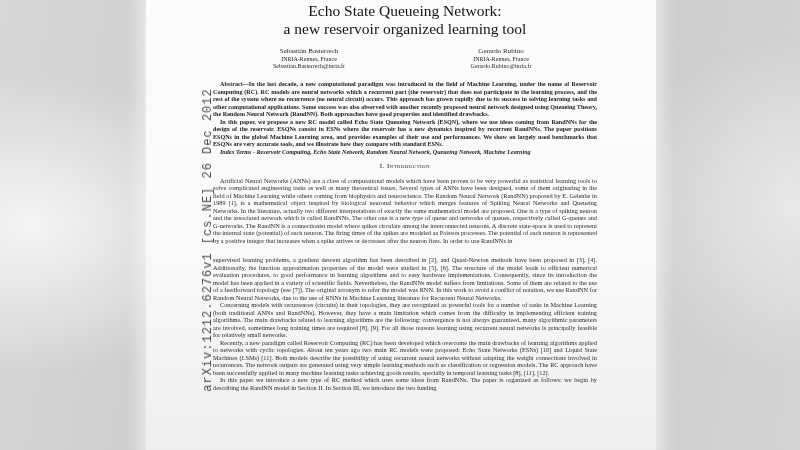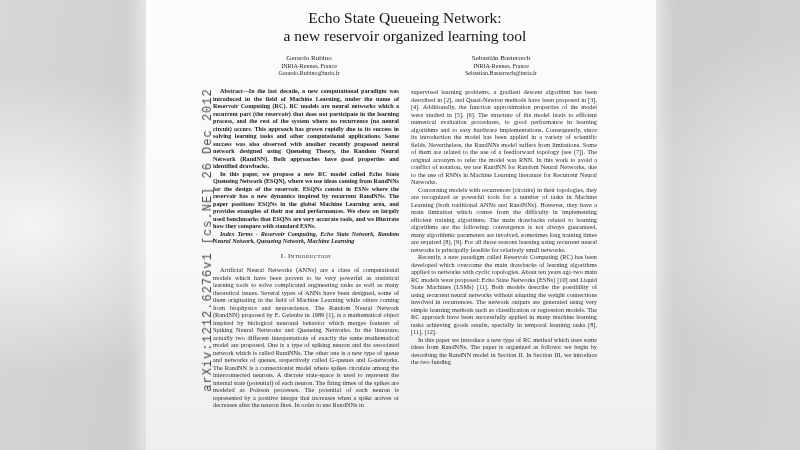--- a/index.html
+++ b/index.html
@@ -22,26 +22,26 @@
     transform:translate(-50%,-50%) rotate(-90deg);
     white-space:nowrap;
     font-family:"Liberation Mono","DejaVu Sans Mono",monospace;
     font-size:12px; letter-spacing:1px; color:#4d4d4d;
     filter:blur(0.3px);
   }
   .content {
     position:absolute; left:67px; top:6px; width:384px; height:456px;
     color:#1e1e1e; filter:blur(0.25px);
   }
-  .title { text-align:center; padding-top:9px; font-size:15.5px; line-height:18px; color:#141414; }
+  .title { text-align:center; padding-top:2px; font-size:15.5px; line-height:18px; color:#141414; }
   .authors { display:flex; margin-top:9px; }
   .author { width:50%; text-align:center; }
   .author .name { font-size:7px; line-height:8px; margin-bottom:1px; }
   .author .aff { font-size:6px; line-height:7px; }
-  .columns { display:flex; margin-top:11px; gap:12px; }
+  .columns { display:flex; margin-top:11px; gap:12px;flex-direction:column; }
   .col { flex:1; font-size:6.3px; line-height:7.5px; text-align:justify; color:#2a2a2a; }
   .col p { margin:0; }
   .indent { text-indent:7px; }
   .abs { font-weight:bold; font-size:6.1px; color:#222; }
   .idx { font-weight:bold; font-style:italic; margin-top:1px; }
   .heading { text-align:center; font-variant:small-caps; font-size:7px; letter-spacing:0.4px; margin:7px 0 6px 0; color:#1a1a1a; }
 </style>
 </head>
 <body>
 
@@ -52,28 +52,28 @@
 
     <div class="content">
 
       <div class="title">
         <div>Echo State Queueing Network:</div>
         <div>a new reservoir organized learning tool</div>
       </div>
 
       <div class="authors">
         <div class="author">
+          <div class="name">Sebastián Basterrech</div>
+          <div class="aff">INRIA-Rennes, France</div>
+          <div class="aff">Sebastian.Basterrech@inria.fr</div>
+        </div>
+        <div class="author">
           <div class="name">Gerardo Rubino</div>
           <div class="aff">INRIA-Rennes, France</div>
           <div class="aff">Gerardo.Rubino@inria.fr</div>
-        </div>
-        <div class="author">
-          <div class="name">Sebastián Basterrech</div>
-          <div class="aff">INRIA-Rennes, France</div>
-          <div class="aff">Sebastian.Basterrech@inria.fr</div>
         </div>
       </div>
 
       <div class="columns">
 
         <div class="col">
           <p class="abs indent">Abstract—In the last decade, a new computational paradigm was introduced in the field of Machine Learning, under the name of Reservoir Computing (RC). RC models are neural networks which a recurrent part (the reservoir) that does not participate in the learning process, and the rest of the system where no recurrence (no neural circuit) occurs. This approach has grown rapidly due to its success in solving learning tasks and other computational applications. Some success was also observed with another recently proposed neural network designed using Queueing Theory, the Random Neural Network (RandNN). Both approaches have good properties and identified drawbacks.</p>
           <p class="abs indent">In this paper, we propose a new RC model called Echo State Queueing Network (ESQN), where we use ideas coming from RandNNs for the design of the reservoir. ESQNs consist in ESNs where the reservoir has a new dynamics inspired by recurrent RandNNs. The paper positions ESQNs in the global Machine Learning area, and provides examples of their use and performances. We show on largely used benchmarks that ESQNs are very accurate tools, and we illustrate how they compare with standard ESNs.</p>
           <p class="abs idx indent">Index Terms - Reservoir Computing, Echo State Network, Random Neural Network, Queueing Network, Machine Learning</p>
           <div class="heading">I. Introduction</div>

